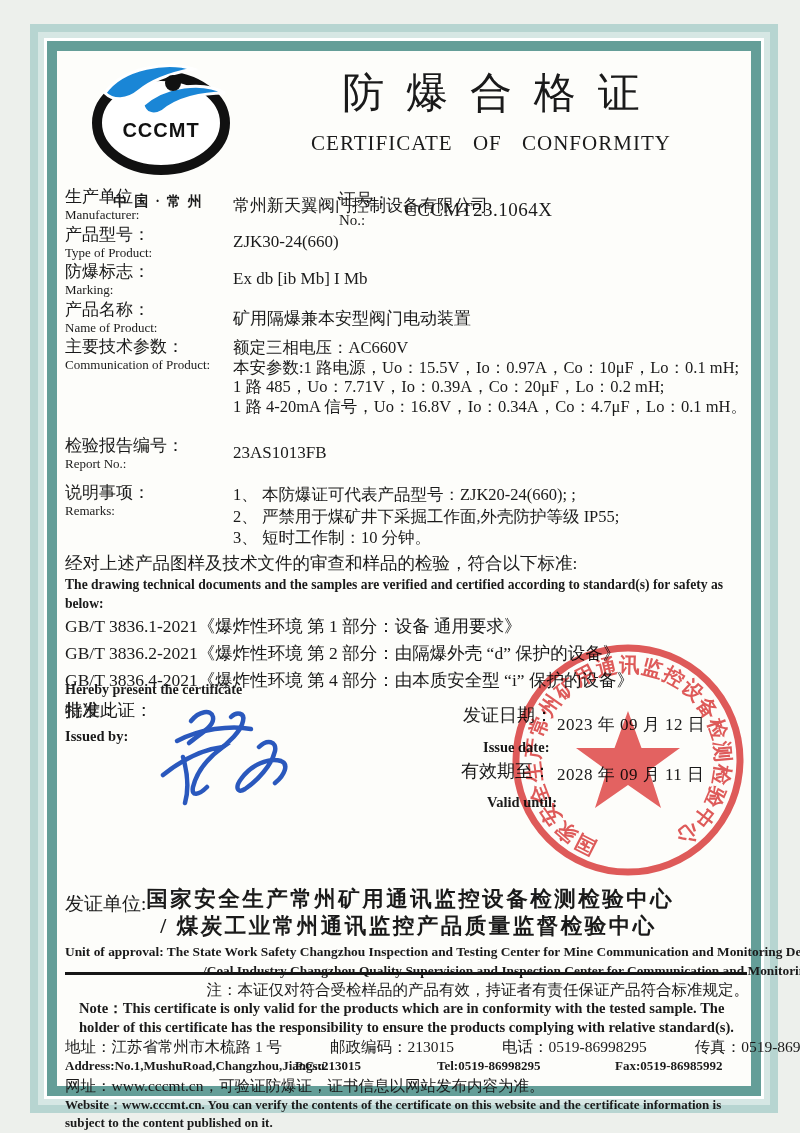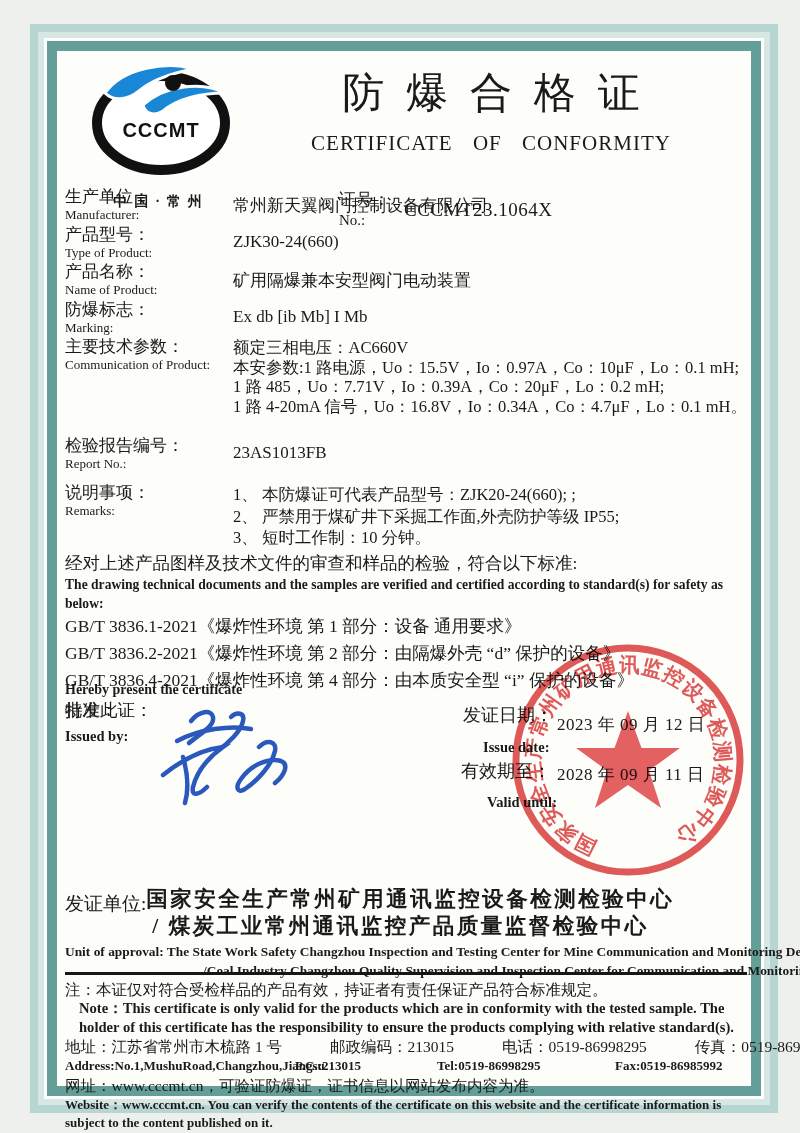--- a/index.html
+++ b/index.html
@@ -54,28 +54,28 @@
   .dates .dl-cn{position:absolute;font-size:18px;}
   .dates .dl-en{position:absolute;font-size:14.5px;font-weight:bold;}
   .dates .dv{position:absolute;font-size:17px;letter-spacing:0.5px;white-space:nowrap;text-align:right;}
   .stamp{position:absolute;left:446px;top:584px;width:250px;height:250px;opacity:0.82;mix-blend-mode:multiply;pointer-events:none;}
 
   
   .issuing{position:absolute;left:8px;top:835px;right:2px;}
   .iss-cnrow{display:flex;}
   .iss-label{font-size:19px;padding-top:5px;white-space:nowrap;}
   .iss-lines{font-size:21.5px;font-weight:bold;letter-spacing:2.5px;line-height:27px;white-space:nowrap;}
-  .iss-line2{margin-left:6px;}
+  .iss-line2{margin-left:14px;}
   .iss-en{font-size:13.4px;font-weight:bold;line-height:18.5px;margin-top:3px;}
   .iss-en .l2{margin-left:138px;}
   .rule{position:absolute;left:8px;top:921px;right:4px;height:3px;background:#171717;}
 
   
   .footer{position:absolute;left:8px;top:929px;right:2px;}
-  .f-note-cn{font-size:15.5px;line-height:19px;}
+  .f-note-cn{font-size:15.5px;line-height:19px;text-align:right;}
   .f-note-en{font-size:14.6px;line-height:18.5px;font-weight:bold;margin-left:14px;}
   .f-addr-cn,.f-web-cn{font-size:15.5px;line-height:21px;gap:48px;}
   .f-addr-en,.f-web-en{font-size:13px;line-height:18px;font-weight:bold;}
   .cols{display:flex;}
   .c1{width:230px;}.c2{width:142px;}.c3{width:178px;}.c4{flex:1;}
   .nw{white-space:nowrap;}
 </style>
 </head>
 <body>
 
@@ -123,32 +123,32 @@
               <div class="row r-s">
                 <div class="lab">
                   <div class="cn">产品型号：</div>
                   <div class="en">Type of Product:</div>
                 </div>
                 <div class="val">ZJK30-24(660)</div>
               </div>
 
               <div class="row r-s">
                 <div class="lab">
+                  <div class="cn">防爆标志：</div>
+                  <div class="en">Marking:</div>
+                </div>
+                <div class="val">Ex db [ib Mb] I Mb</div>
+              </div>
+
+              <div class="row r-s">
+                <div class="lab">
                   <div class="cn">产品名称：</div>
                   <div class="en">Name of Product:</div>
                 </div>
                 <div class="val">矿用隔爆兼本安型阀门电动装置</div>
-              </div>
-
-              <div class="row r-s">
-                <div class="lab">
-                  <div class="cn">防爆标志：</div>
-                  <div class="en">Marking:</div>
-                </div>
-                <div class="val">Ex db [ib Mb] I Mb</div>
               </div>
 
               <div class="row r-spec">
                 <div class="lab">
                   <div class="cn">主要技术参数：</div>
                   <div class="en">Communication of Product:</div>
                 </div>
                 <div class="vlines">
                   <div>额定三相电压：AC660V</div>
                   <div class="nw">本安参数:1 路电源，Uo：15.5V，Io：0.97A，Co：10μF，Lo：0.1 mH;</div>

